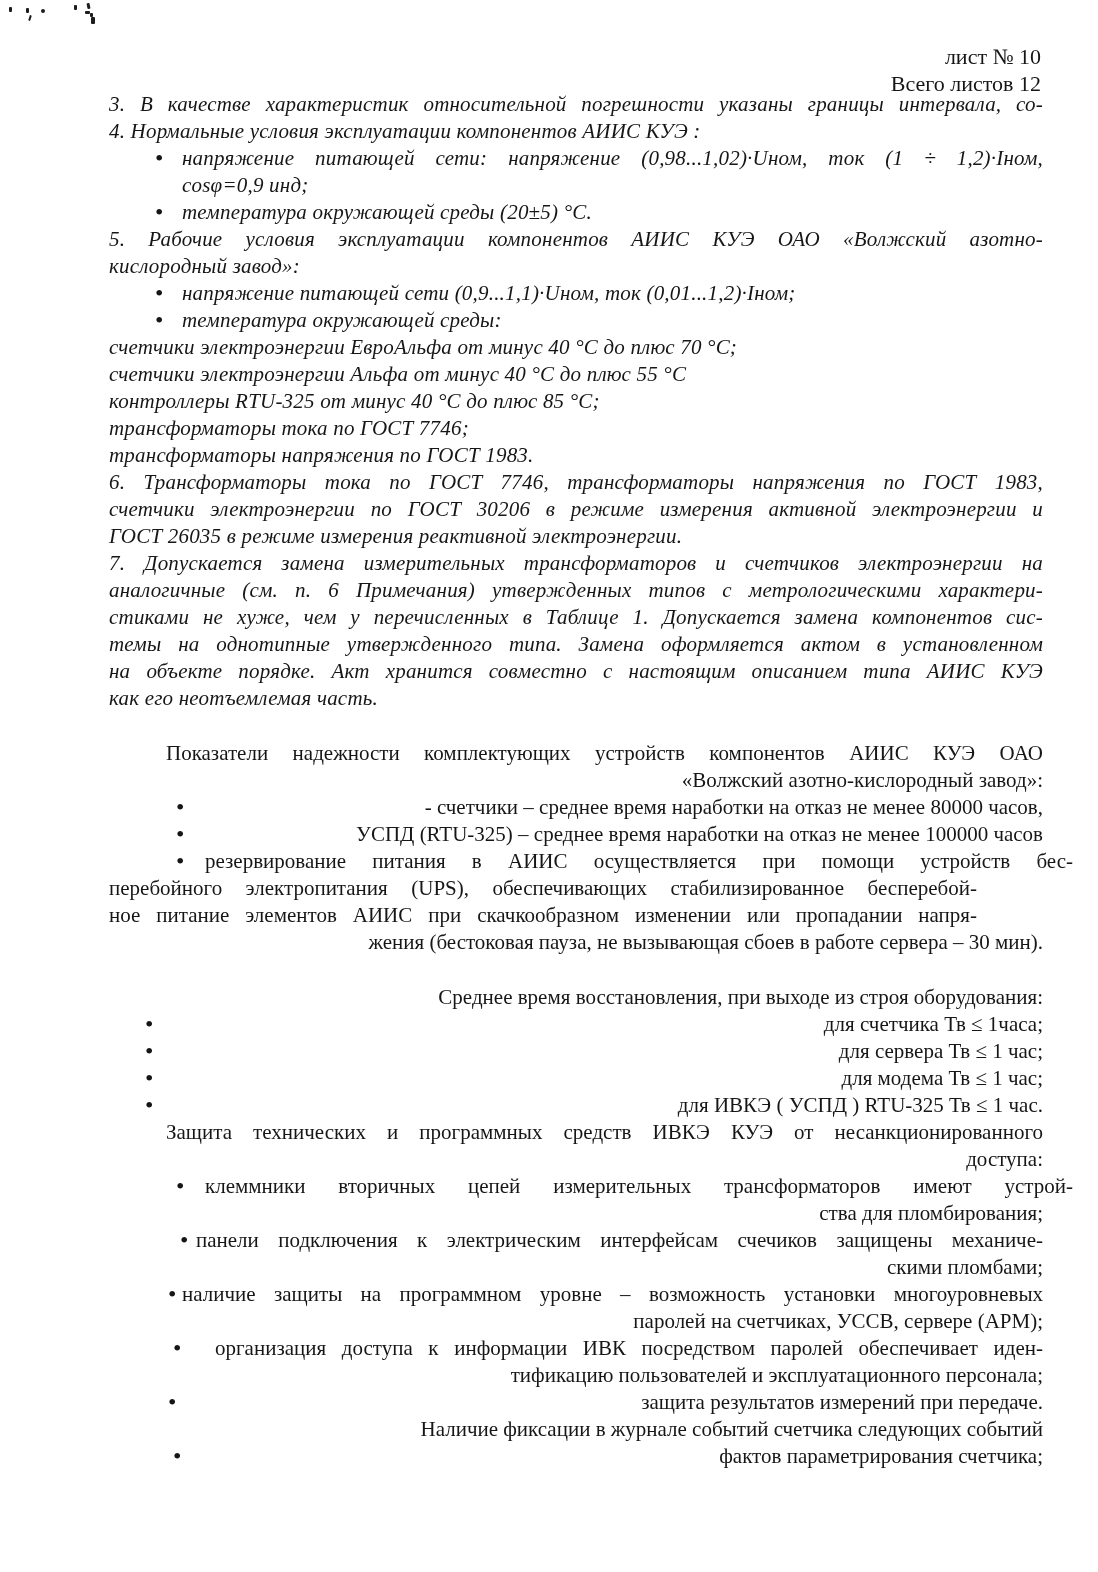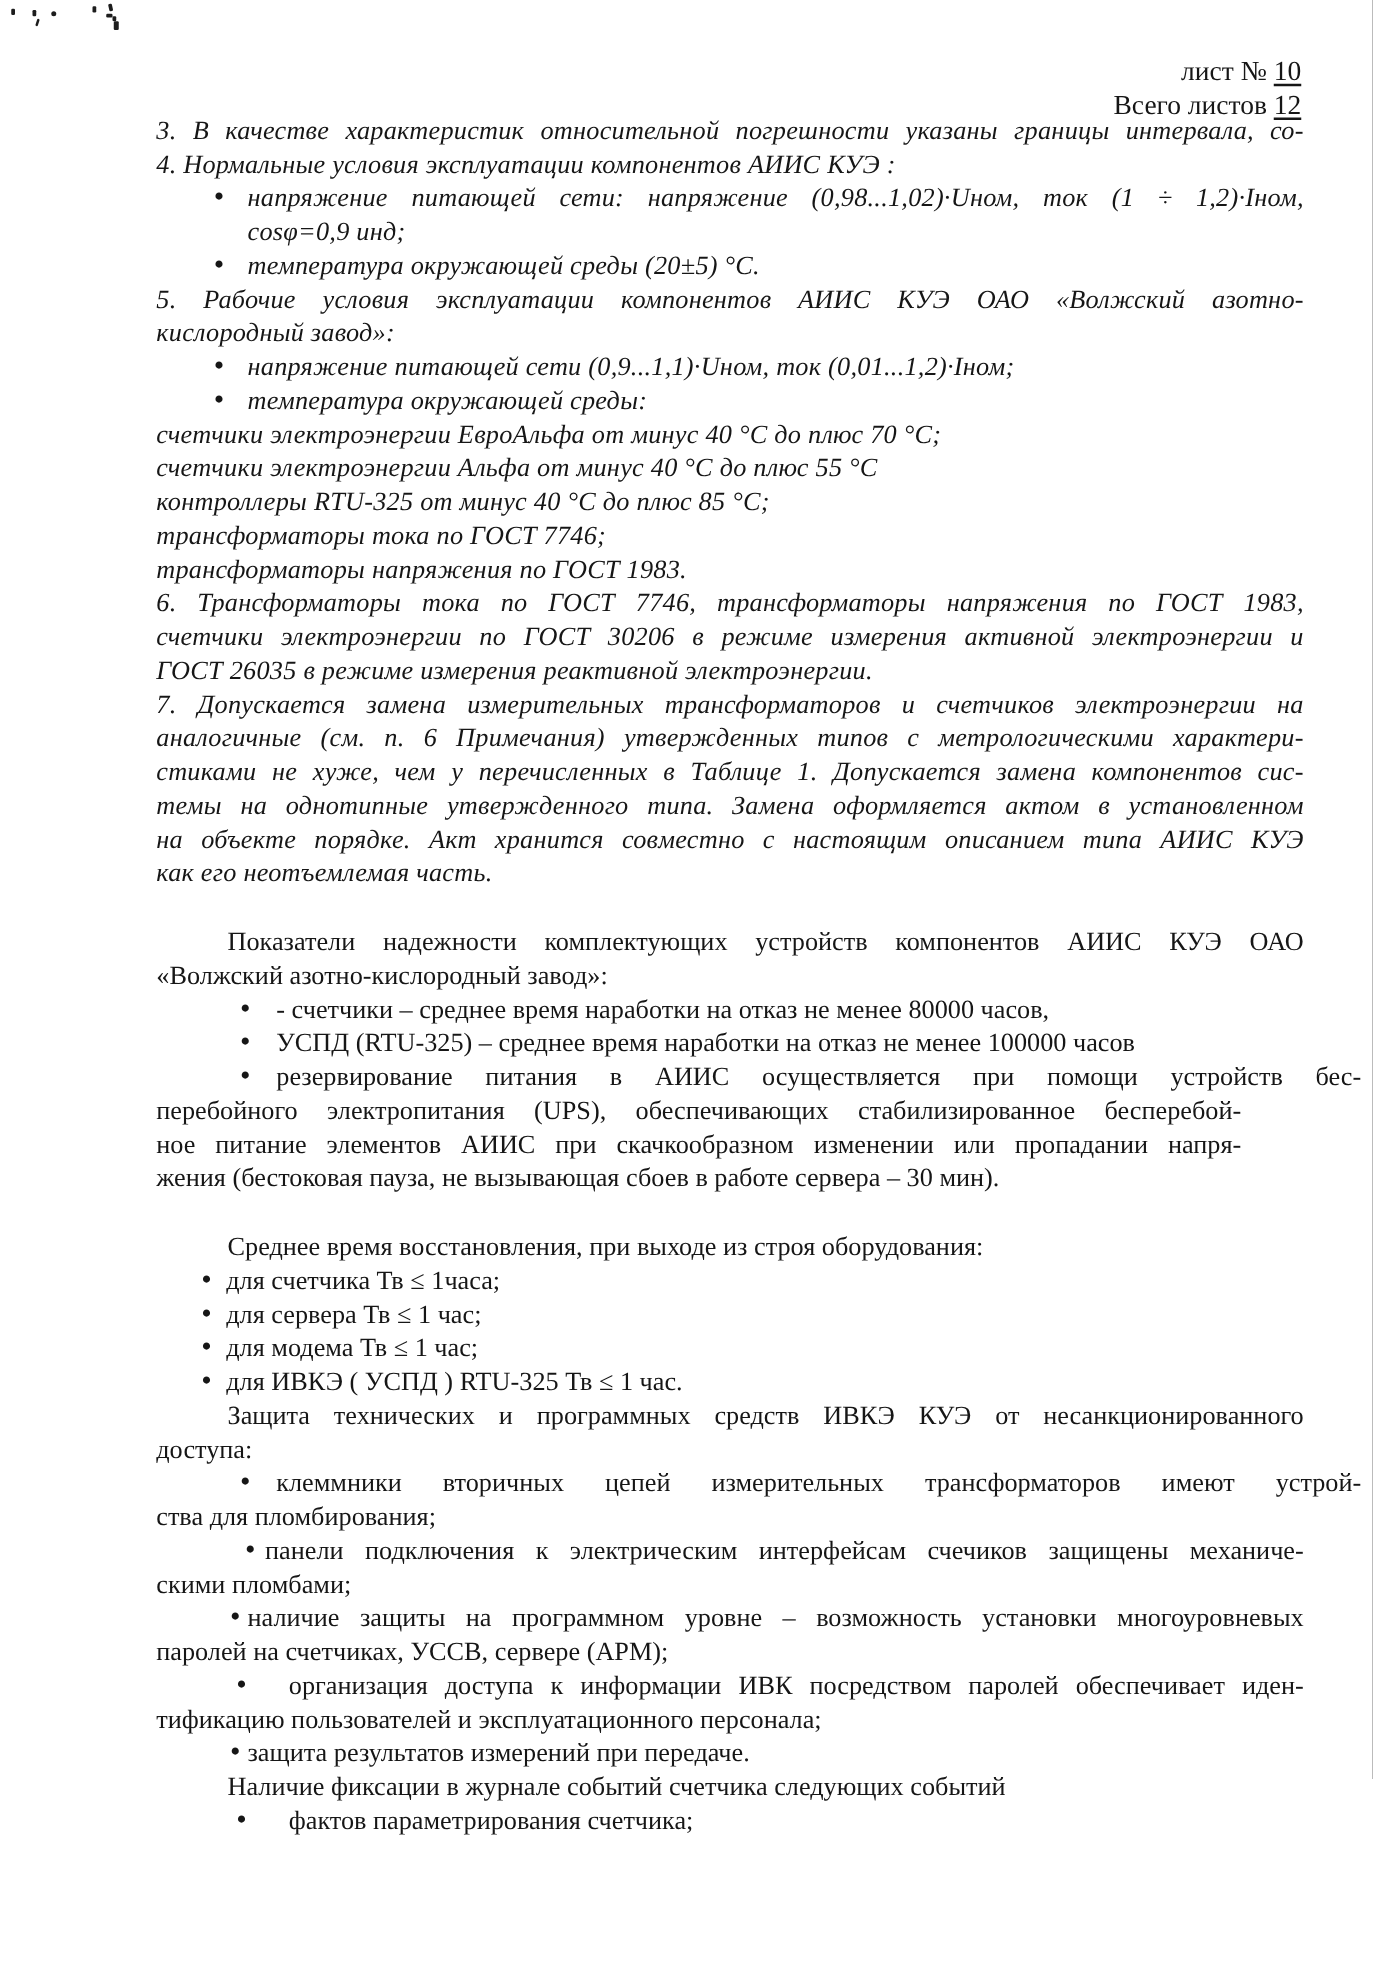--- a/index.html
+++ b/index.html
@@ -19,38 +19,37 @@
   
   #hdr {
     position: absolute;
     top: 43px;
     right: 57px;
     text-align: right;
     font-size: 22px;
     line-height: 27px;
     white-space: nowrap;
   }
-  .u { text-decoration: underline; text-underline-offset: 3px; }
+  .u { text-underline-offset: 3px; }
 
   
   #doc-body {
     position: absolute;
     left: 109px;
     top: 91px;
     width: 934px;
   }
   .line {
     position: relative;
     font-size: 21px;
     line-height: 27px;
     min-height: 27px;
     text-align: left;
-    margin-left: 16px;
   }
-  .line.rm { white-space: normal; }
+  .line.rm { white-space: normal; text-align: right; }
   .line:not(.j) { white-space: nowrap; }
   .line.it { font-style: italic; letter-spacing: 0.2px; }
   .line.j { text-align: justify; text-align-last: justify; white-space: normal; }
   .line.gap { margin-top: 28px; }
   .line.nw { width: 868px; }
   .line.ind { padding-left: 57px; }
   .line.cont { padding-left: 73px; }
 
   .bullet {
     position: absolute; top: 0; left: 0;

